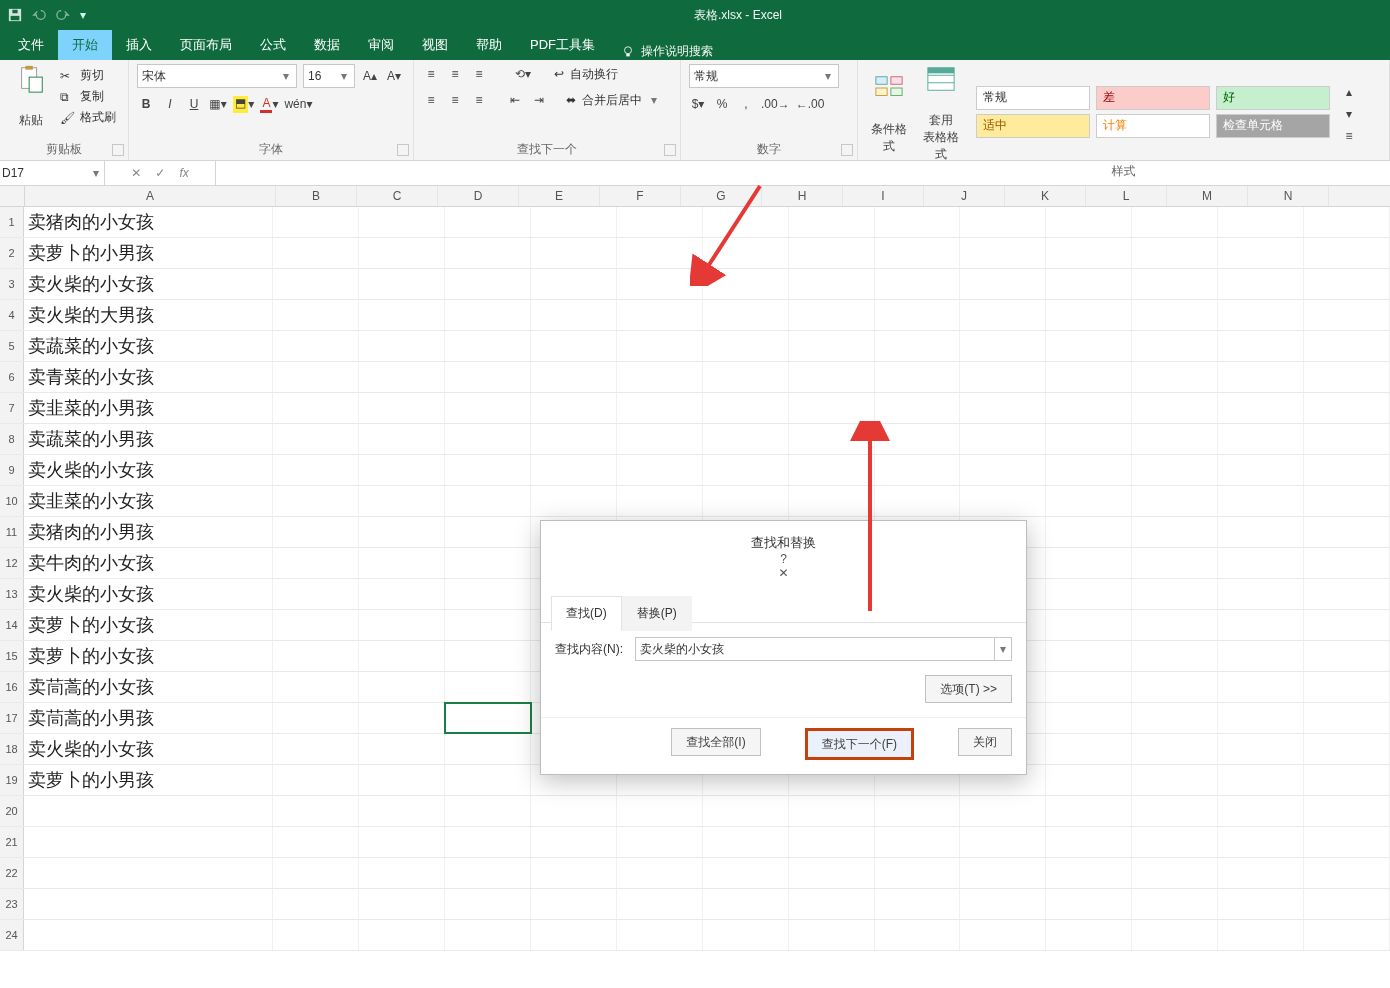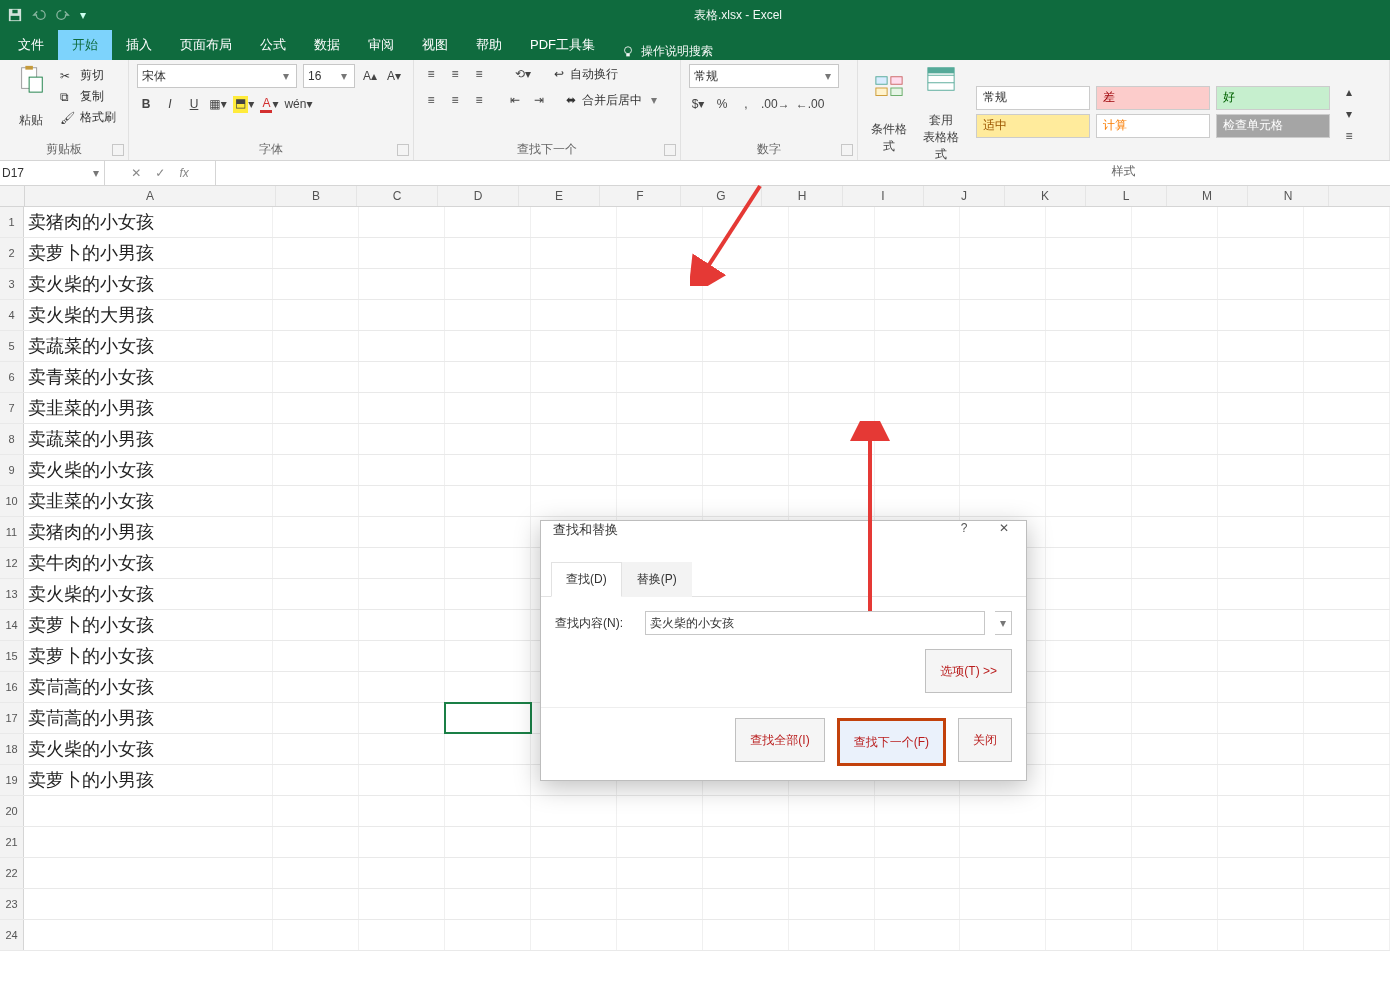--- a/index.html
+++ b/index.html
@@ -42,33 +42,33 @@
   .colh.std{width:80px;}
   .rows{}
   .r{display:flex;height:30px;border-bottom:1px solid #e9e9e9;}
   .rh{width:24px;background:#f3f3f3;border-right:1px solid #d5d5d5;display:flex;align-items:center;justify-content:center;color:#555;font-size:11px;}
   .c{border-right:1px solid #f0f0f0;display:flex;align-items:center;padding:0 4px;font-size:18px;color:#222;font-family:"SimSun","宋体",serif;}
   .c.A{width:250px;}
   .c.std{width:80px;}
   .selcell{outline:2px solid #1a7f46;outline-offset:-1px;}
   
   .dlg{position:absolute;left:540px;top:334px;width:485px;background:#fff;border:1px solid #bdbdbd;box-shadow:0 6px 24px rgba(0,0,0,.25);font-size:12px;}
-  .dlg-titlebar{height:36px;display:flex;align-items:flex-start;padding:0 12px;color:#333;}
+  .dlg-titlebar{height:36px;display:flex;align-items:center;padding:13px 12px;color:#333;flex-direction:column;}
   .dlg-title{flex:1;font-size:13px;}
   .dlg-x{width:20px;text-align:center;color:#555;}
   .dlg-tabs{display:flex;padding:0 10px;border-bottom:1px solid #e2e2e2;margin-top:4px;}
-  .dlg-tab{padding:8px 14px;border:1px solid transparent;position:relative;top:1px;background:#f3f3f3;color:#333;}
+  .dlg-tab{padding:8px 14px;border:1px solid transparent;position:relative;top:9px;background:#f3f3f3;color:#333;}
   .dlg-tab.active{background:#fff;border:1px solid #e2e2e2;border-bottom:1px solid #fff;}
   .dlg-body{padding:14px 14px 8px;}
-  .dlg-row{display:flex;align-items:center;gap:10px;}
+  .dlg-row{display:flex;align-items:center;}
   .dlg-label{width:80px;text-align:left;color:#333;}
   .dlg-input{flex:1;height:22px;border:1px solid #c7c7c7;padding:0 4px;font-size:12px;display:flex;align-items:center;}
   .dlg-dd{width:16px;border:1px solid #c7c7c7;border-left:none;height:22px;display:flex;align-items:center;justify-content:center;color:#777;}
   .dlg-opts{display:flex;justify-content:flex-end;padding:14px 0 6px;}
-  .dlg-btn{height:26px;border:1px solid #c0c0c0;background:#f5f5f5;padding:8px 14px;display:flex;align-items:center;color:#b91c1c;}
+  .dlg-btn{height:26px;border:1px solid #c0c0c0;background:#f5f5f5;padding:0 14px;display:flex;align-items:center;color:#404040;margin-left:32px;}
   .dlg-actions{display:flex;justify-content:flex-end;gap:12px;padding:10px 14px 14px;border-top:1px solid #eee;}
   .dlg-btn.primary{background:#eaf1fb;border:3px solid #c2410c;}
   
   .arrow{position:absolute;pointer-events:none;}
   svg{display:block;}
 </style>
 </head>
 <body>
 
 <div class="titlebar">

